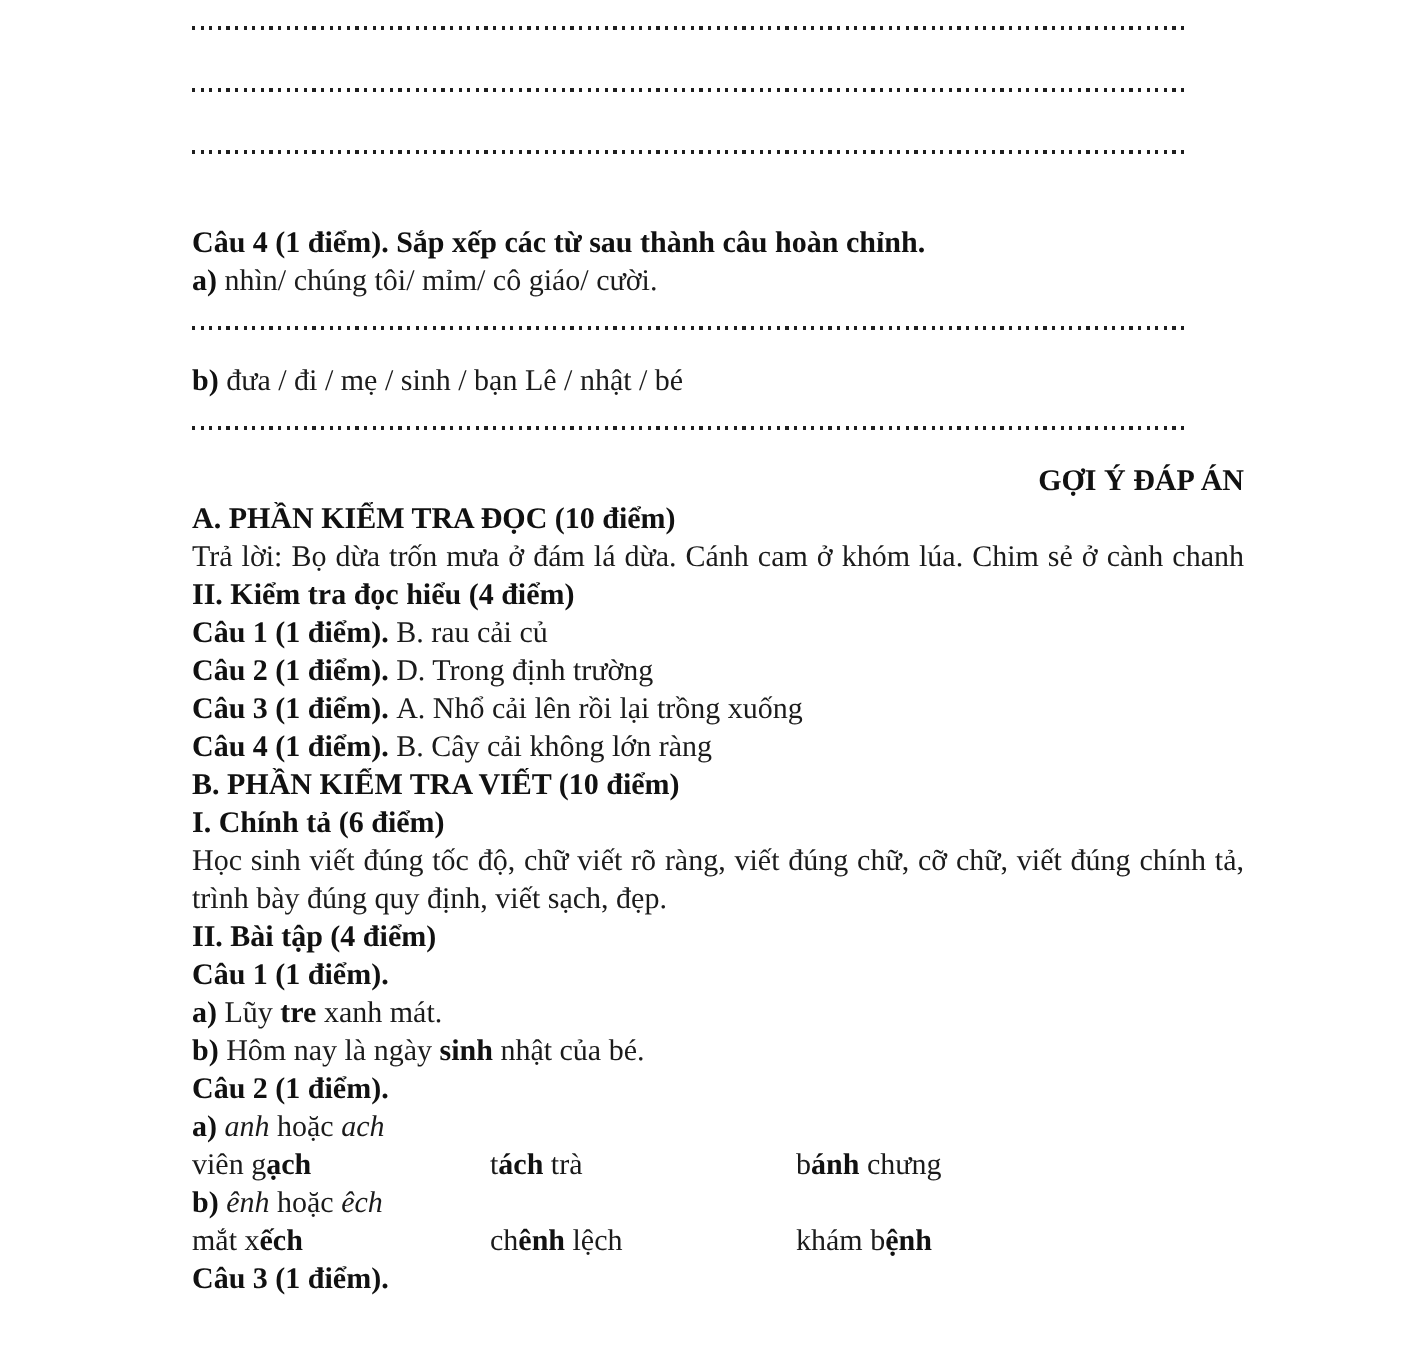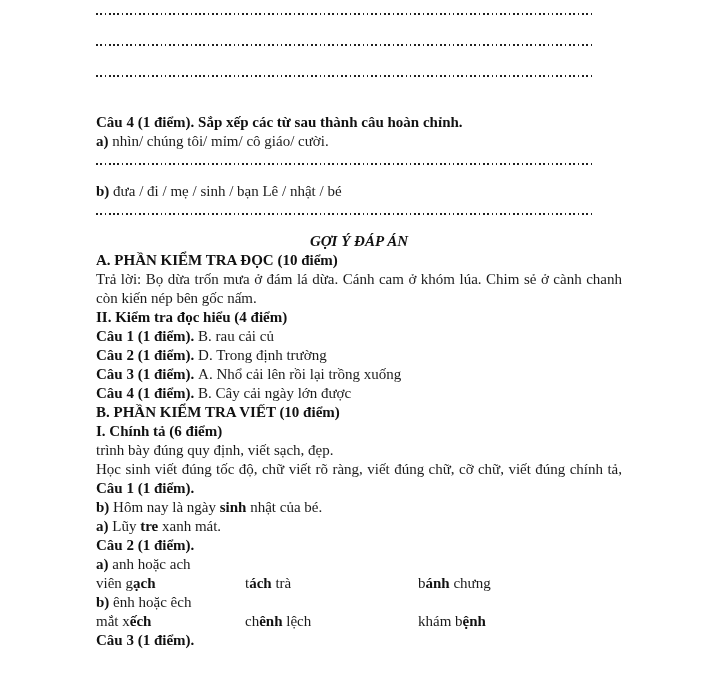--- a/index.html
+++ b/index.html
@@ -21,34 +21,34 @@
     height: 19px;
     white-space: pre;
     overflow: hidden;
   }
   .line.justify {
     white-space: normal;
     text-align: justify;
     text-align-last: justify;
     word-spacing: -0.4px;
   }
-  .line.center { text-align: center; font-style: italic; }
+  .line.center { text-align: right; }
   .b { font-weight: bold; color: #111; }
-  .i { }
+  .i { font-style: italic; }
   .dots-row { height: 19px; }
   .dots {
     height: 2px;
     margin-top: 12px;
     width: 497px;
     background: repeating-linear-gradient(90deg, #1f1f1f 0, #1f1f1f 1.6px, transparent 1.6px, transparent 4.3px);
   }
   .cols { display: flex; height: 19px; white-space: pre; }
   .cols .c1 { width: 149px; }
   .cols .c2 { width: 153px; }
-  .cols .c3 { flex: 1; margin-left: 20px; }
+  .cols .c3 { flex: 1; }
 </style>
 </head>
 <body>
 
 <div id="doc">
     <div class="dots-row">
       <div class="dots"></div>
     </div>
     <div class="dots-row">
       <div class="dots"></div>
@@ -62,32 +62,32 @@
     <div class="dots-row">
       <div class="dots"></div>
     </div>
     <div class="line"><span class="b ">b) </span><span class="">đưa / đi / mẹ / sinh / bạn Lê / nhật / bé</span></div>
     <div class="dots-row">
       <div class="dots"></div>
     </div>
     <div class="line center"><span class="b ">GỢI Ý ĐÁP ÁN</span></div>
     <div class="line"><span class="b ">A. PHẦN KIỂM TRA ĐỌC (10 điểm)</span></div>
     <div class="line justify"><span class="">Trả lời: Bọ dừa trốn mưa ở đám lá dừa. Cánh cam ở khóm lúa. Chim sẻ ở cành chanh</span></div>
-    <div class="line"><span class="">còn kiến nép bên gốc nấm.</span></div>
     <div class="line"><span class="b ">II. Kiểm tra đọc hiểu (4 điểm)</span></div>
     <div class="line"><span class="b ">Câu 1 (1 điểm). </span><span class="">B. rau cải củ</span></div>
     <div class="line"><span class="b ">Câu 2 (1 điểm). </span><span class="">D. Trong định trường</span></div>
     <div class="line"><span class="b ">Câu 3 (1 điểm). </span><span class="">A. Nhổ cải lên rồi lại trồng xuống</span></div>
-    <div class="line"><span class="b ">Câu 4 (1 điểm). </span><span class="">B. Cây cải ngày lớn được</span></div>
+    <div class="line"><span class="b ">Câu 4 (1 điểm). </span><span class="">B. Cây cải không lớn ràng</span></div>
     <div class="line"><span class="b ">B. PHẦN KIỂM TRA VIẾT (10 điểm)</span></div>
     <div class="line"><span class="b ">I. Chính tả (6 điểm)</span></div>
+    <div class="line justify"><span class="">Học sinh viết đúng tốc độ, chữ viết rõ ràng, viết đúng chữ, cỡ chữ, viết đúng chính tả,</span></div>
     <div class="line"><span class="">trình bày đúng quy định, viết sạch, đẹp.</span></div>
-    <div class="line justify"><span class="">Học sinh viết đúng tốc độ, chữ viết rõ ràng, viết đúng chữ, cỡ chữ, viết đúng chính tả,</span></div>
+    <div class="line"><span class="b ">II. Bài tập (4 điểm)</span></div>
     <div class="line"><span class="b ">Câu 1 (1 điểm).</span></div>
+    <div class="line"><span class="b ">a) </span><span class="">Lũy </span><span class="b ">tre</span><span class=""> xanh mát.</span></div>
     <div class="line"><span class="b ">b) </span><span class="">Hôm nay là ngày </span><span class="b ">sinh</span><span class=""> nhật của bé.</span></div>
-    <div class="line"><span class="b ">a) </span><span class="">Lũy </span><span class="b ">tre</span><span class=""> xanh mát.</span></div>
     <div class="line"><span class="b ">Câu 2 (1 điểm).</span></div>
     <div class="line"><span class="b ">a) </span><span class="i">anh</span><span class=""> hoặc </span><span class="i">ach</span></div>
     <div class="cols"><span class="c1"><span class="">viên g</span><span class="b ">ạch</span></span><span class="c2"><span class="">t</span><span class="b ">ách</span><span class=""> trà</span></span><span class="c3"><span class="">b</span><span class="b ">ánh</span><span class=""> chưng</span></span></div>
     <div class="line"><span class="b ">b) </span><span class="i">ênh</span><span class=""> hoặc </span><span class="i">êch</span></div>
     <div class="cols"><span class="c1"><span class="">mắt x</span><span class="b ">ếch</span></span><span class="c2"><span class="">ch</span><span class="b ">ênh</span><span class=""> lệch</span></span><span class="c3"><span class="">khám b</span><span class="b ">ệnh</span></span></div>
     <div class="line"><span class="b ">Câu 3 (1 điểm).</span></div>
   </div>
 
 </body></html>

